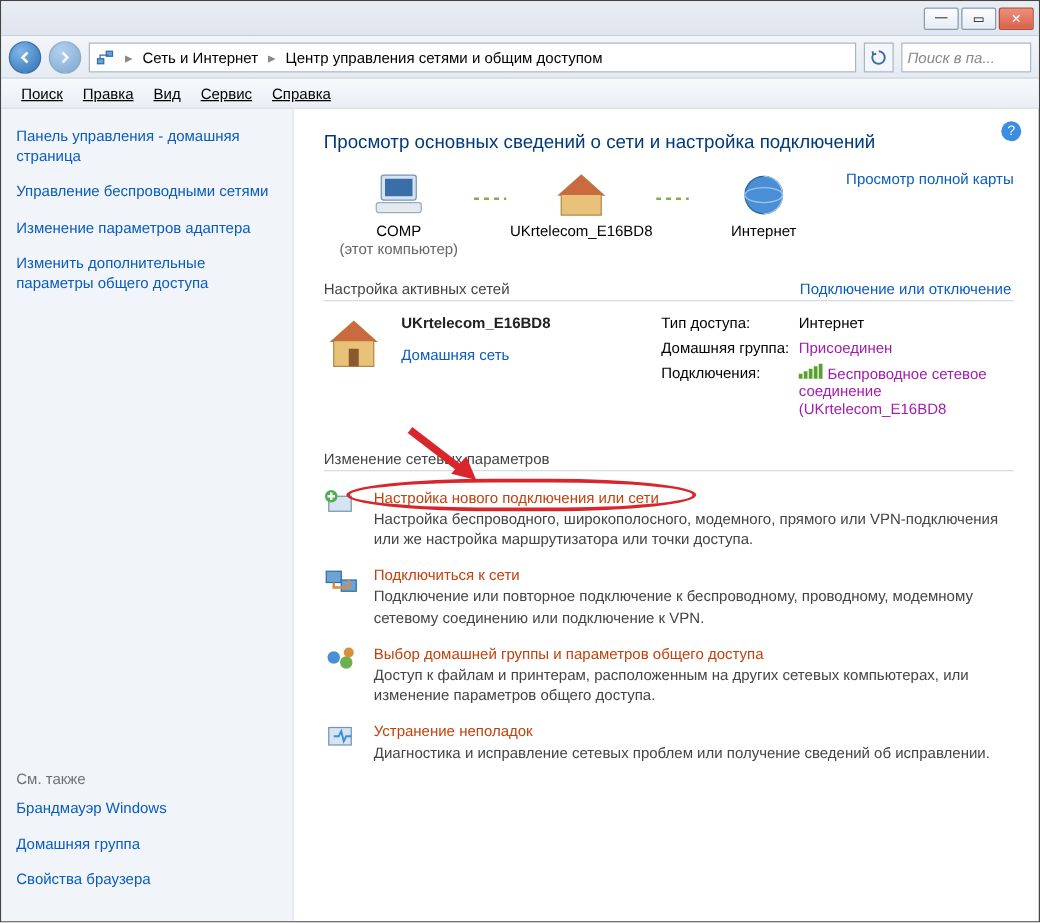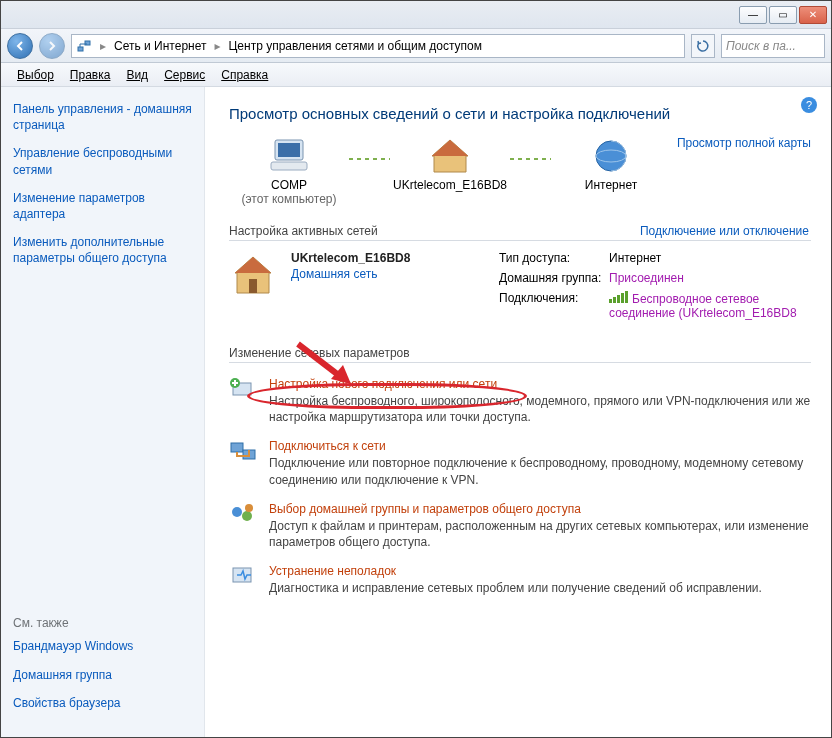--- a/index.html
+++ b/index.html
@@ -14,41 +14,41 @@
   .addressbar{ flex:1; height:24px; border:1px solid #a9b6c6; background:#fff; display:flex; align-items:center; padding:0 4px; gap:6px;}
   .addr-icon{width:16px;height:16px;display:flex;align-items:center;justify-content:center;}
   .addr-text{color:#000;}
   .addr-sep{color:#888; padding:0 2px;}
   .refresh-btn{width:24px;height:24px;border:1px solid #a9b6c6;background:#f3f6fa;display:flex;align-items:center;justify-content:center;cursor:pointer;}
   .searchbox{ width:104px; height:24px; border:1px solid #a9b6c6; background:#fff; display:flex; align-items:center; padding:0 4px; color:#888; font-style:italic;}
   .menubar{ height:24px; background:linear-gradient(#f7f9fc,#eaeef4); display:flex; align-items:center; padding:0 8px; gap:0; border-bottom:1px solid #d4dae2;}
   .menu-item{ padding:2px 8px; cursor:pointer;}
   .menu-item u{text-decoration:underline;}
   .body{ flex:1; display:flex; overflow:hidden;}
-  .sidebar{ width:204px; background:#f1f5fa; padding:14px 12px; border-right:1px solid #e1e6ec; display:flex; flex-direction:column;}
+  .sidebar{ width:234px; background:#f1f5fa; padding:14px 12px; border-right:1px solid #e1e6ec; display:flex; flex-direction:column;}
   .side-link{ color:#0a5bbd; margin-bottom:12px; line-height:1.35; cursor:pointer;}
   .side-spacer{flex:1;}
   .side-footer-hdr{ color:#6e7276; margin-bottom:8px;}
   .content{ flex:1; padding:14px 20px 14px 24px; overflow:auto; position:relative;}
   .help-icon{ position:absolute; right:14px; top:10px; width:16px; height:16px; border-radius:50%; background:#3a8de0; color:#fff; font-size:11px; display:flex; align-items:center; justify-content:center; cursor:pointer;}
   .h1{ color:#003a78; font-size:15px; margin:4px 0 14px 0;}
   .netmap{ display:flex; align-items:flex-start; gap:0; position:relative;}
   .netmap-node{ text-align:center; width:120px;}
   .netmap-icon{ width:48px; height:40px; margin:0 auto 2px;}
   .netmap-line{ flex:1; height:2px; background:repeating-linear-gradient(90deg,#7fb04e 0 4px,transparent 4px 8px); margin-top:22px;}
   .netmap-fullmap{ position:absolute; right:0; top:0; color:#0a5bbd; cursor:pointer;}
   .section-row{ display:flex; justify-content:space-between; align-items:center; margin-top:18px; padding-right:2px;}
   .section-label{ color:#444;}
   .section-link{ color:#0a5bbd; cursor:pointer;}
   .active-net{ display:flex; gap:14px; margin-top:10px;}
   .house-icon{width:48px;height:48px;}
   .net-details{ flex:1; display:flex; gap:28px;}
   .net-left{ min-width:180px;}
   .net-name{ font-weight:bold; color:#222;}
-  .net-type{ color:#0a5bbd; cursor:pointer; margin-top:2px;}
+  .net-type{ color:#0a5bbd; cursor:pointer; margin-top:12px;}
   .net-grid{ flex:1; display:grid; grid-template-columns:110px 1fr; row-gap:6px; font-size:12px;}
   .net-grid .val-link{ color:#a21caf; cursor:pointer;}
   .sig-bars{display:inline-flex; gap:1px; align-items:flex-end; margin-right:4px;}
   .sig-bars span{width:3px;background:#5aa02c;}
   .hdr2{ color:#444; margin-top:26px; border-bottom:1px solid #d6dbe2; padding-bottom:2px;}
   .task{ display:flex; gap:12px; margin-top:14px;}
   .task-icon{ width:28px; height:24px; flex-shrink:0;}
   .task-body{ flex:1;}
   .task-title{ color:#c2410c; cursor:pointer; display:inline-block;}
   .task-desc{ color:#444; margin-top:2px; line-height:1.35;}
@@ -97,21 +97,21 @@
           <path d="M7 2 A5 5 0 1 1 2.5 4.5" stroke="#3b6fa3" stroke-width="1.5" fill="none"></path>
           <path d="M2 2 L2.5 4.5 L5 4" stroke="#3b6fa3" stroke-width="1.5" fill="none"></path>
         </svg>
     </div>
     <div class="searchbox">
       <span>Поиск в па...</span>
     </div>
   </div>
 
   <div class="menubar">
-    <div class="menu-item"><u>Выбор</u></div>
+    <div class="menu-item"><u>Поиск</u></div>
     <div class="menu-item"><u>Правка</u></div>
     <div class="menu-item"><u>Вид</u></div>
     <div class="menu-item"><u>Сервис</u></div>
     <div class="menu-item"><u>Справка</u></div>
   </div>
 
   <div class="body">
     <div class="sidebar">
       <div class="side-link">Панель управления - домашняя страница</div>
       <div class="side-link">Управление беспроводными сетями</div>

